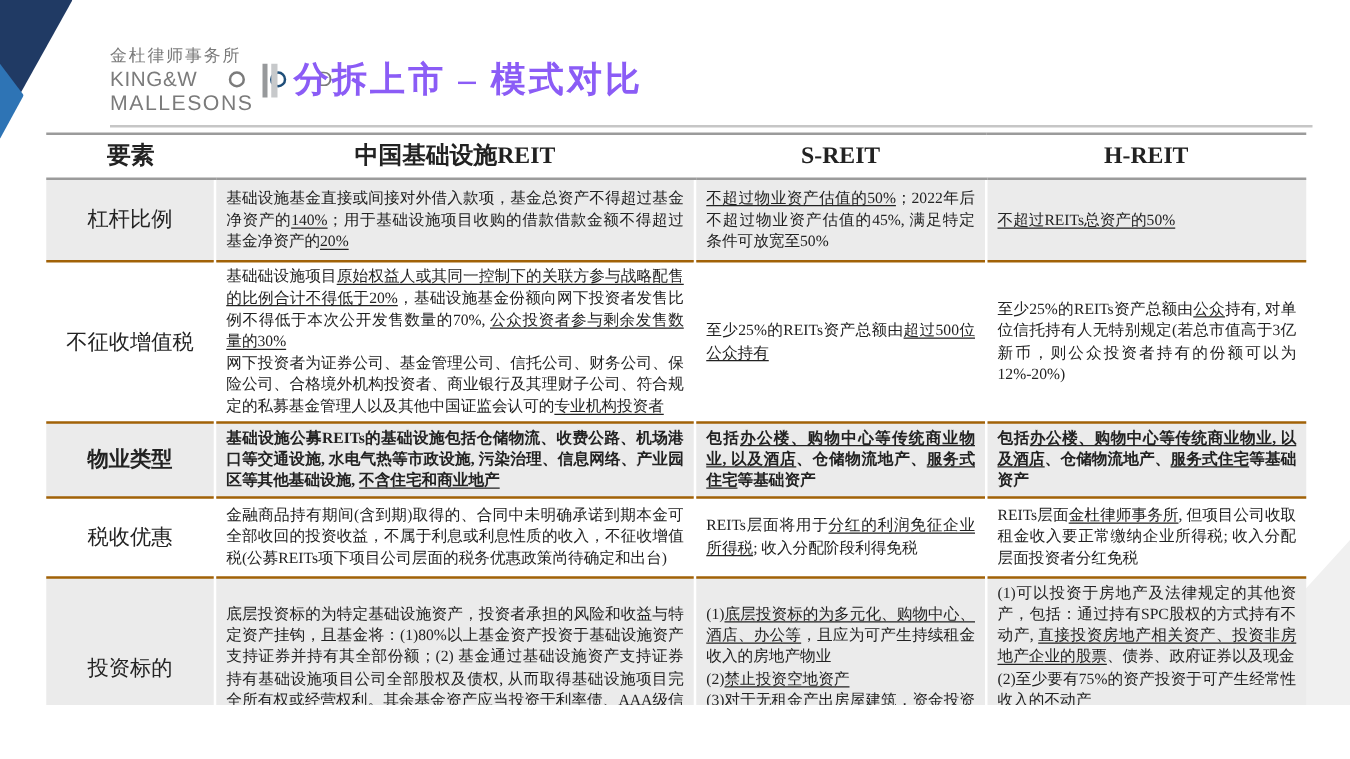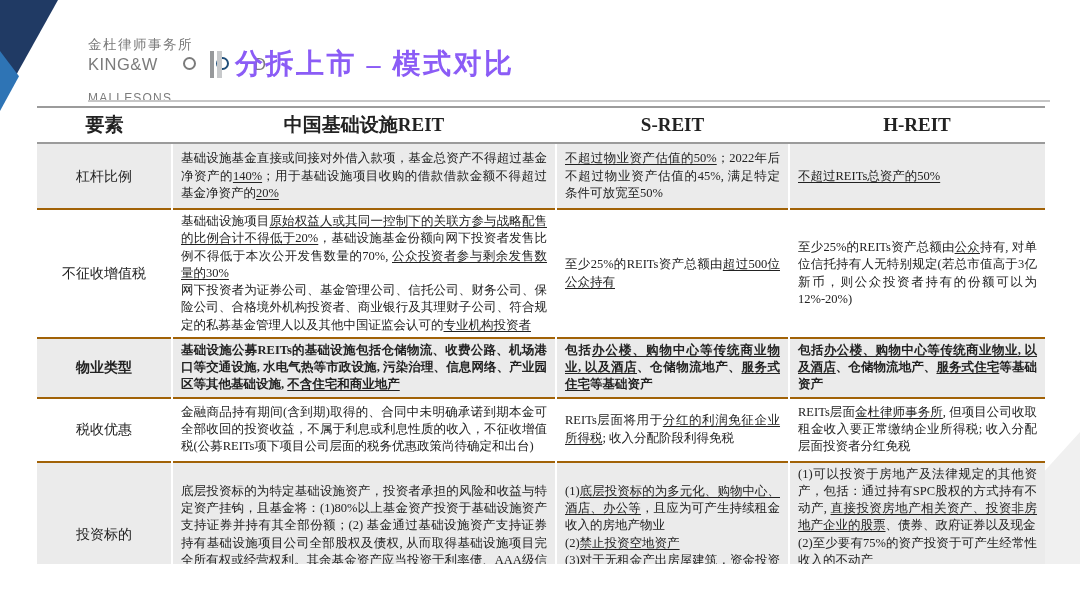--- a/index.html
+++ b/index.html
@@ -15,39 +15,39 @@
   .corner-br { position:absolute; right:0; bottom:0; width:120px; height:132px;
     background:#f0f0f0; clip-path:polygon(100% 0,100% 100%,0 100%); }
   
   .logo { position:absolute; left:88px; top:38px; color:#7b7b7b;
     font-family:"Liberation Sans", sans-serif; line-height:1.1; }
   .logo-cn { font-size:13.5px; letter-spacing:1.5px; }
   .logo-en1 { font-size:16.5px; letter-spacing:.5px; margin-top:2px; display:flex; align-items:center;gap:24px; }
   .o { display:inline-block; width:13px; height:13px; border-radius:50%;
     border:2.8px solid #7b7b7b; box-sizing:border-box; margin-left:1px; }
   .o-blue { border-color:#1f4e79; margin-left:-4px; margin-right:1px; }
-  .logo-en2 { font-size:12px; letter-spacing:1.2px; margin-top:19px; }
+  .logo-en2 { font-size:17px; letter-spacing:1.2px; margin-top:1px; }
   
   .title-block { position:absolute; left:210px; top:45px; display:flex; align-items:center; }
   .bar { display:inline-block; height:27px; }
   .bar1 { width:4px; background:#97999b; margin-right:3px; }
   .bar2 { width:5px; background:#c7c9cb; margin-right:13px; }
   .title { margin:0; font-size:28px; font-weight:bold; color:#8b5cf6;
     letter-spacing:2.5px; font-family:"Liberation Serif", serif; }
   .header-rule { position:absolute; left:88px; top:100px; width:962px; height:2px; background:#c6c6c6; }
   
   .cmp { position:absolute; left:37px; top:106px; width:1008px;
     border-collapse:collapse; table-layout:fixed; font-size:12.5px; line-height:1.38; }
   .cmp thead th { font-size:19px; font-weight:bold; text-align:center; padding:4px 2px;
     border-top:2px solid #9b9b9b; border-bottom:2px solid #9b9b9b; background:#fff; }
   .cmp tbody td { vertical-align:middle; padding:3px 8px; }
   .cmp tbody tr.striped td { background:#ebebeb; }
   .cmp tbody td + td { border-left:2px solid #fff; }
   .cmp tbody tr + tr td { border-top:2px solid #a16207; }
-  .lbl { text-align:center; font-size:14px; }
+  .lbl { text-align:center; font-size:17px; }
   .cell { text-align:justify; }
   .u { text-decoration:underline; text-underline-offset:2px; }
   .rh1 td { height:58px; } .rh2 td { height:102px; } .rh3 td { height:50px;font-weight:bold; }
   .rh4 td { height:56px; } .rh5 td { height:112px; } .rh6 td { height:38px; }
   
   .footer-rule { position:absolute; left:37px; top:571px; width:1039px; height:2px; background:#8a8a8a; }
   .footer-blue { position:absolute; left:0; top:590px; width:968px; height:2px; background:#bcd6ea; }
   .page-num { position:absolute; left:984px; top:575px; font-size:13.5px; font-weight:bold; color:#7f1d1d; }
 </style>
 </head>

